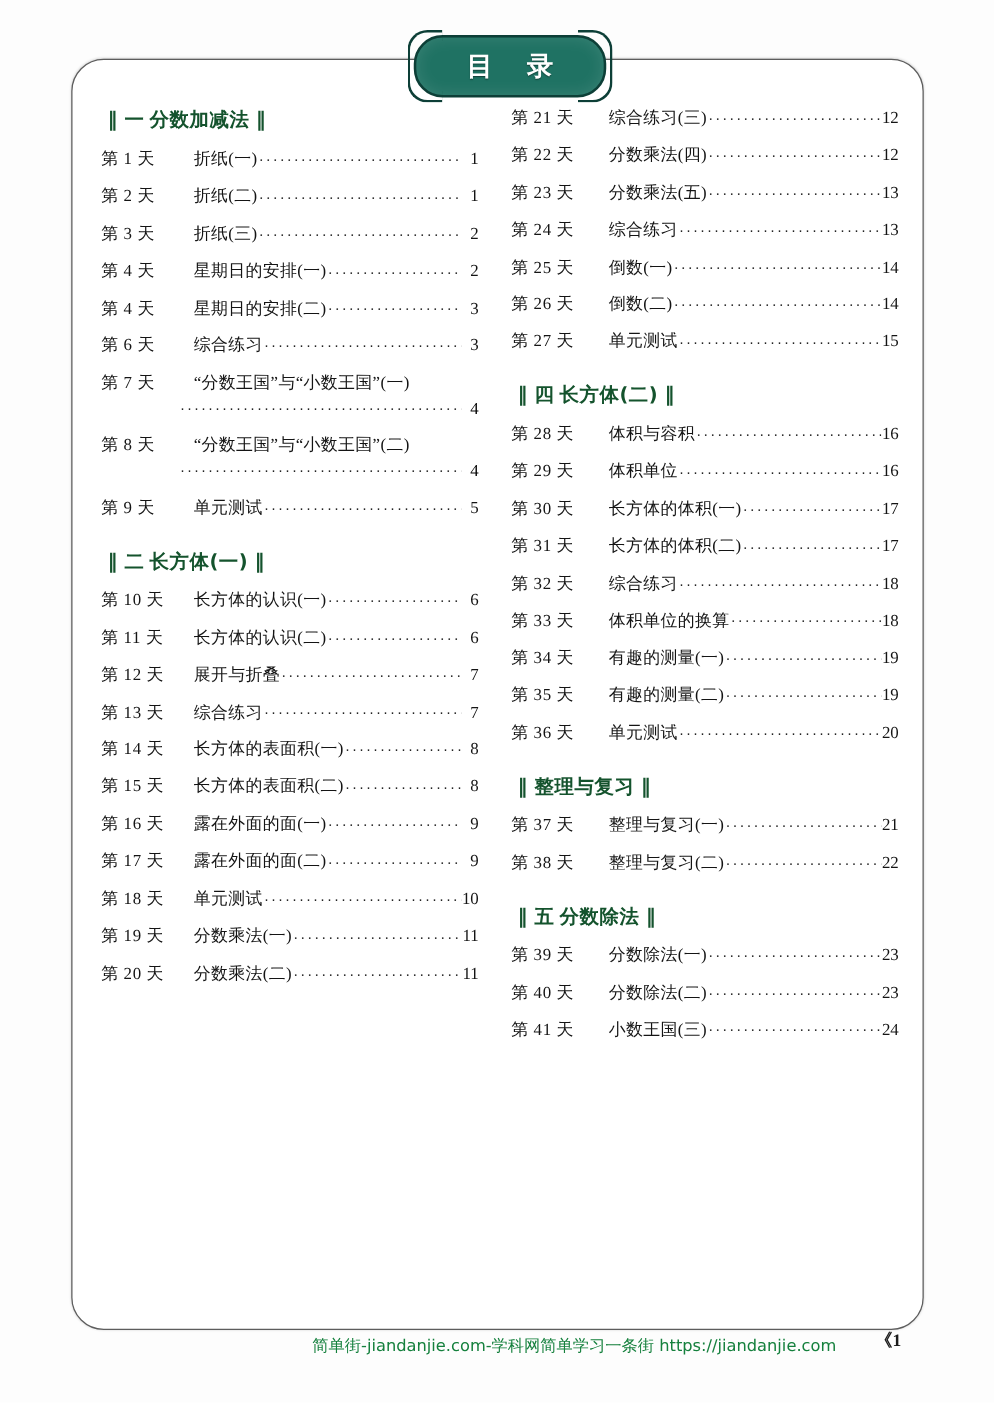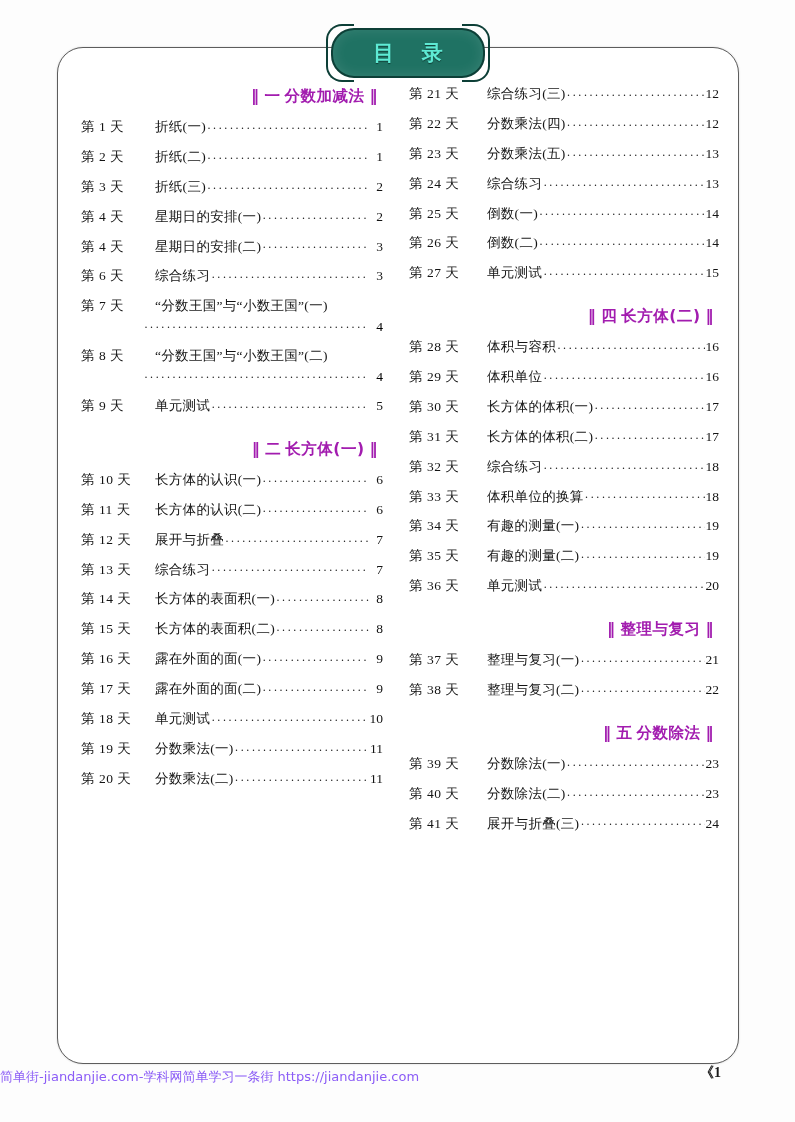--- a/index.html
+++ b/index.html
@@ -26,21 +26,21 @@
     left:331px;top:28px;
     width:150px;height:46px;
     border-radius:23px;
     background:#1f7263;
     border:2.5px solid #0d3f37;
     box-shadow:inset 0 0 14px rgba(255,255,255,.12);
     display:flex;align-items:center;justify-content:center;
     z-index:6;
   }
   #toc-badge .badge-text{
-    color:#5eead4;
+    color:#ffffff;
     font-family:"DejaVu Sans","Liberation Sans",sans-serif;
     font-weight:bold;
     font-size:21px;
     letter-spacing:10px;
     text-indent:10px;
     text-shadow:0 1px 1px rgba(0,0,0,.45);
   }
   
   #toc-badge::before,#toc-badge::after{
     content:"";position:absolute;top:-6px;bottom:-6px;width:26px;
@@ -57,25 +57,25 @@
     width:680px;height:960px;
     display:flex;
     z-index:3;
   }
   .col{width:50%;box-sizing:border-box;}
   .col.left{padding:0 14px 0 24px;}
   .col.right{padding:0 18px 0 12px;}
 
   
   .section-head{
-    text-align:right;
+    text-align:left;
     font-family:"DejaVu Sans","Liberation Sans",sans-serif;
     font-weight:bold;
     font-size:15.5px;
-    color:#a21caf;
+    color:#14532d;
     margin:0 0 12px 0;
     white-space:nowrap;
     letter-spacing:.5px;
   }
   .section-head .bar{font-weight:bold;padding:0 5px;font-size:16px;}
   .section-head .num{padding-right:4px;}
 
   
   .entry{
     display:flex;
@@ -130,24 +130,24 @@
     letter-spacing:1.6px;color:#222;font-size:12px;margin:0 1px 2px 1px;
   }
   .entry-cont .pg{flex:0 0 auto;min-width:13px;text-align:right;}
 
   .gap-before{margin-top:24px;}
 
   
   #footer-watermark{
     position:absolute;
     left:0;top:1068px;width:669px;
-    text-align:left;
+    text-align:right;
     font-family:"DejaVu Sans","Liberation Sans",sans-serif;
     font-size:13px;
-    color:#8b5cf6;
+    color:#15803d;
     z-index:7;
   }
   #page-number{
     position:absolute;
     left:700px;top:1064px;
     font-family:"Liberation Serif","DejaVu Serif",serif;
     font-size:14px;font-weight:bold;color:#1a1a1a;
     z-index:7;
   }
 </style>
@@ -402,21 +402,21 @@
         <span class="pg">23</span>
       </div>
       <div class="entry">
         <span class="day">第 40 天</span>
         <span class="title">分数除法(二)</span>
         <span class="leader">·····················································································</span>
         <span class="pg">23</span>
       </div>
       <div class="entry">
         <span class="day">第 41 天</span>
-        <span class="title">展开与折叠(三)</span>
+        <span class="title">小数王国(三)</span>
         <span class="leader">·····················································································</span>
         <span class="pg">24</span>
       </div>
     </div>
 </div>
 
 <div id="footer-watermark">简单街-jiandanjie.com-学科网简单学习一条街 https://jiandanjie.com</div>
 <div id="page-number">《1</div>
 
 </body></html>

